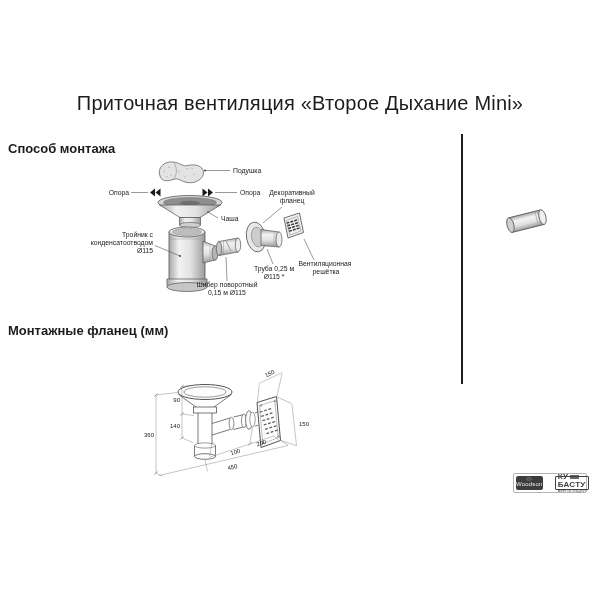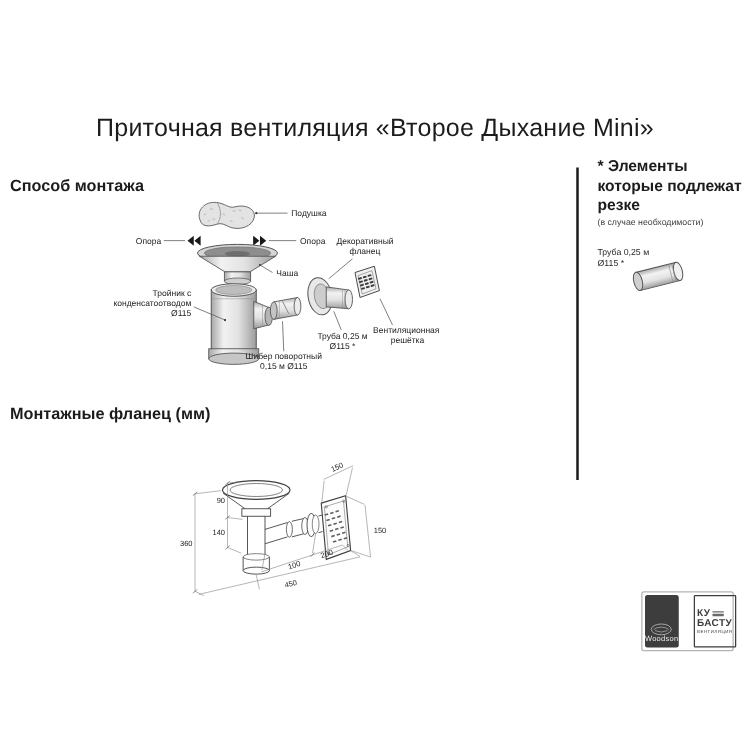--- a/index.html
+++ b/index.html
@@ -17,21 +17,21 @@
   .divider { position:absolute; left:461px; top:134px; width:2px; height:250px; background:#1c1c1c; }
   .cut-panel { position:absolute; left:478px; top:126px; width:118px; }
   .cut-head { font-size:12.5px; font-weight:bold; line-height:15.5px; color:#1c1c1c; }
   .cut-note { font-size:7px; color:#3c3c3c; margin-top:2px; }
   .cut-pipe-label { margin-top:16px; font-size:7px; line-height:9px; color:#2a2a2a; }
   .svg-abs { position:absolute; }
   svg text { font-family:"Liberation Sans", sans-serif; }
   .dlabel { font-size:6.8px; fill:#222; }
   .dim-t  { font-size:6px; fill:#222; }
   
-  .logo { position:absolute; left:513px; top:473px; width:74px; height:48px;
+  .logo { position:absolute; left:513px; top:473px; width:74px; height:20px;
           border:1px solid #b3b3b3; border-radius:2px; background:#fff;
           display:flex; gap:12px; padding:2px; box-sizing:border-box; }
   .logo-left { width:34px; background:#3d3d3d; border-radius:2px;
                display:flex; flex-direction:column; align-items:center; justify-content:flex-end;
                padding:1px 0 2px 0; box-sizing:border-box; }
   .logo-brand { color:#ededed; font-size:6px; line-height:7px; letter-spacing:.2px; }
   .logo-right { flex:1; border:1px solid #3d3d3d; border-radius:1px; color:#3d3d3d;
                 display:flex; flex-direction:column; justify-content:center; padding:1px 2px; box-sizing:border-box; }
   .shop-row1 { display:flex; align-items:center; gap:2px; }
   .shop-big  { font-size:8px; font-weight:bold; line-height:8px; letter-spacing:.3px; }
@@ -165,28 +165,20 @@
           <rect x="235.5" y="83.9" width="3" height="1.5" rx=".3"></rect>
       </g>
       <line x1="244" y1="94" x2="254" y2="115" stroke="#555" stroke-width=".6"></line>
     </g>
     <text class="dlabel" x="265" y="121" text-anchor="middle">Вентиляционная</text>
     <text class="dlabel" x="266" y="129" text-anchor="middle">решётка</text>
   </svg>
 
   <div class="divider"></div>
 
-  <div class="cut-panel">
-    <div class="cut-head">* Элементы которые подлежат резке</div>
-    <div class="cut-note">(в случае необходимости)</div>
-    <div class="cut-pipe-label">
-      <div>Труба 0,25 м</div>
-      <div>Ø115 *</div>
-    </div>
-  </div>
 
   <svg class="svg-abs" style="left:502px; top:202px;" width="55" height="36" viewBox="0 0 55 36">
     <defs>
       <linearGradient id="gP" x1="0" y1="0" x2="0" y2="1">
         <stop offset="0" stop-color="#a8a8a8"></stop>
           <stop offset=".3" stop-color="#f3f3f3"></stop>
         <stop offset=".65" stop-color="#e2e2e2"></stop>
           <stop offset="1" stop-color="#9c9c9c"></stop>
       </linearGradient>
     </defs>

